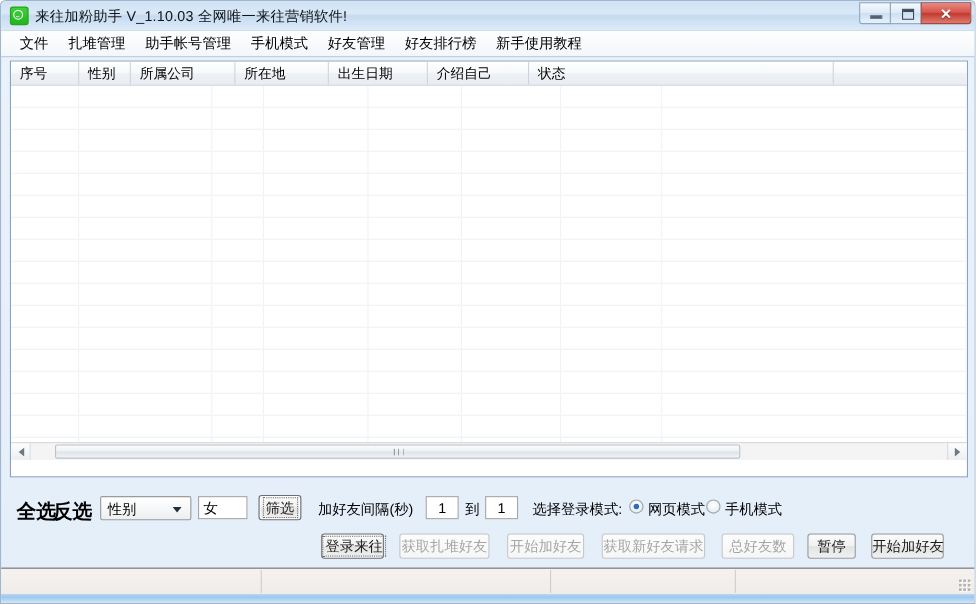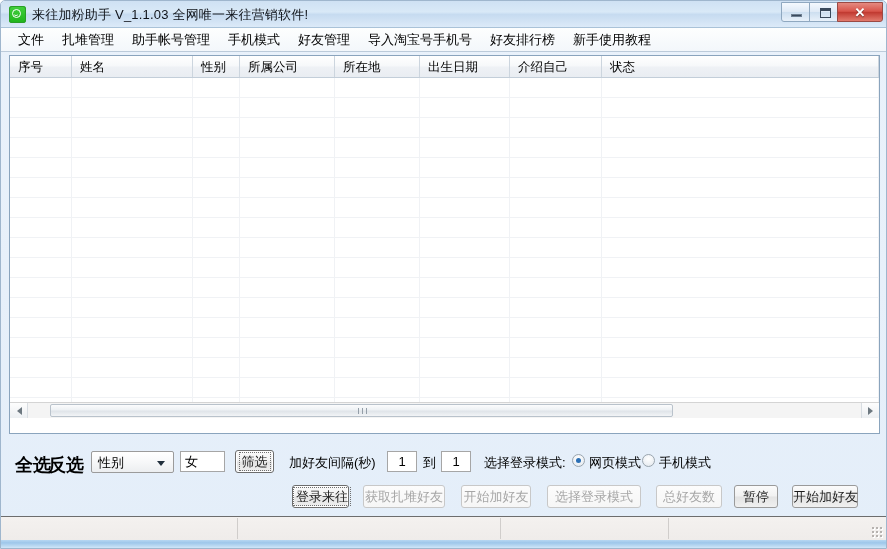--- a/index.html
+++ b/index.html
@@ -408,50 +408,48 @@
 </style>
 </head>
 <body>
 
 <div id="window">
 
   <div id="titlebar">
     <div id="app-icon">
       <div class="ring"></div>
     </div>
-    <div id="title-text">来往加粉助手 V_1.1.03  全网唯一来往营销软件!</div>
+    <div id="title-text">来往加粉助手 V_1.10.03  全网唯一来往营销软件!</div>
 
     <div class="winbtns">
       <div class="winbtn min">
         <span class="glyph-min"></span>
       </div>
       <div class="winbtn max">
         <span class="glyph-max"></span>
       </div>
       <div class="winbtn close">
         <span class="glyph-close">✕</span>
       </div>
     </div>
   </div>
 
   <div id="menubar">
       <div class="menu-item">文件</div>
       <div class="menu-item">扎堆管理</div>
       <div class="menu-item">助手帐号管理</div>
       <div class="menu-item">手机模式</div>
       <div class="menu-item">好友管理</div>
-      <div class="menu-item">导入淘宝号手机号</div>
       <div class="menu-item">好友排行榜</div>
       <div class="menu-item">新手使用教程</div>
     </div>
 
   <div id="grid-wrap">
     <div id="grid-head">
         <div class="gh" style="width: 62px; flex: 0 0 62px;">序号</div>
-        <div class="gh" style="width: 121px; flex: 0 0 121px;">姓名</div>
         <div class="gh" style="width: 47px; flex: 0 0 47px;">性别</div>
         <div class="gh" style="width: 95px; flex: 0 0 95px;">所属公司</div>
         <div class="gh" style="width: 85px; flex: 0 0 85px;">所在地</div>
         <div class="gh" style="width: 90px; flex: 0 0 90px;">出生日期</div>
         <div class="gh" style="width: 92px; flex: 0 0 92px;">介绍自己</div>
         <div class="gh" style="width: 277px; flex: 0 0 277px;">状态</div>
       </div>
     <div id="grid-body">
       <div class="grow">
           <div class="gc" style="flex: 0 0 62px;"></div>
@@ -672,21 +670,21 @@
     <div class="lbl" style="left:588px; top:10px;">网页模式</div>
 
     <div class="radio" style="left:641px; top:10px;"></div>
     <div class="lbl" style="left:658px; top:10px;">手机模式</div>
   </div>
 
   <div id="btnrow">
       <div class="wbtn focused" style="left: 291px; top: 4px; width: 57px;"><span class="inner-dots">登录来往</span></div>
       <div class="wbtn disabled" style="left: 362px; top: 4px; width: 82px;"><span>获取扎堆好友</span></div>
       <div class="wbtn disabled" style="left: 460px; top: 4px; width: 70px;"><span>开始加好友</span></div>
-      <div class="wbtn disabled" style="left: 546px; top: 4px; width: 94px;"><span>选择登录模式</span></div>
+      <div class="wbtn disabled" style="left: 546px; top: 4px; width: 94px;"><span>获取新好友请求</span></div>
       <div class="wbtn disabled" style="left: 655px; top: 4px; width: 66px;"><span>总好友数</span></div>
       <div class="wbtn" style="left: 733px; top: 4px; width: 44px;"><span>暂停</span></div>
       <div class="wbtn" style="left: 791px; top: 4px; width: 66px;"><span>开始加好友</span></div>
     </div>
 
   <div id="statusbar">
     <div class="sb-panel" style="left:0; width:237px;"></div>
     <div class="sb-panel" style="left:237px; width:263px;"></div>
     <div class="sb-panel" style="left:500px; width:168px;"></div>
     <div class="sb-panel" style="left:668px; width:217px; border-right:none;"></div>

